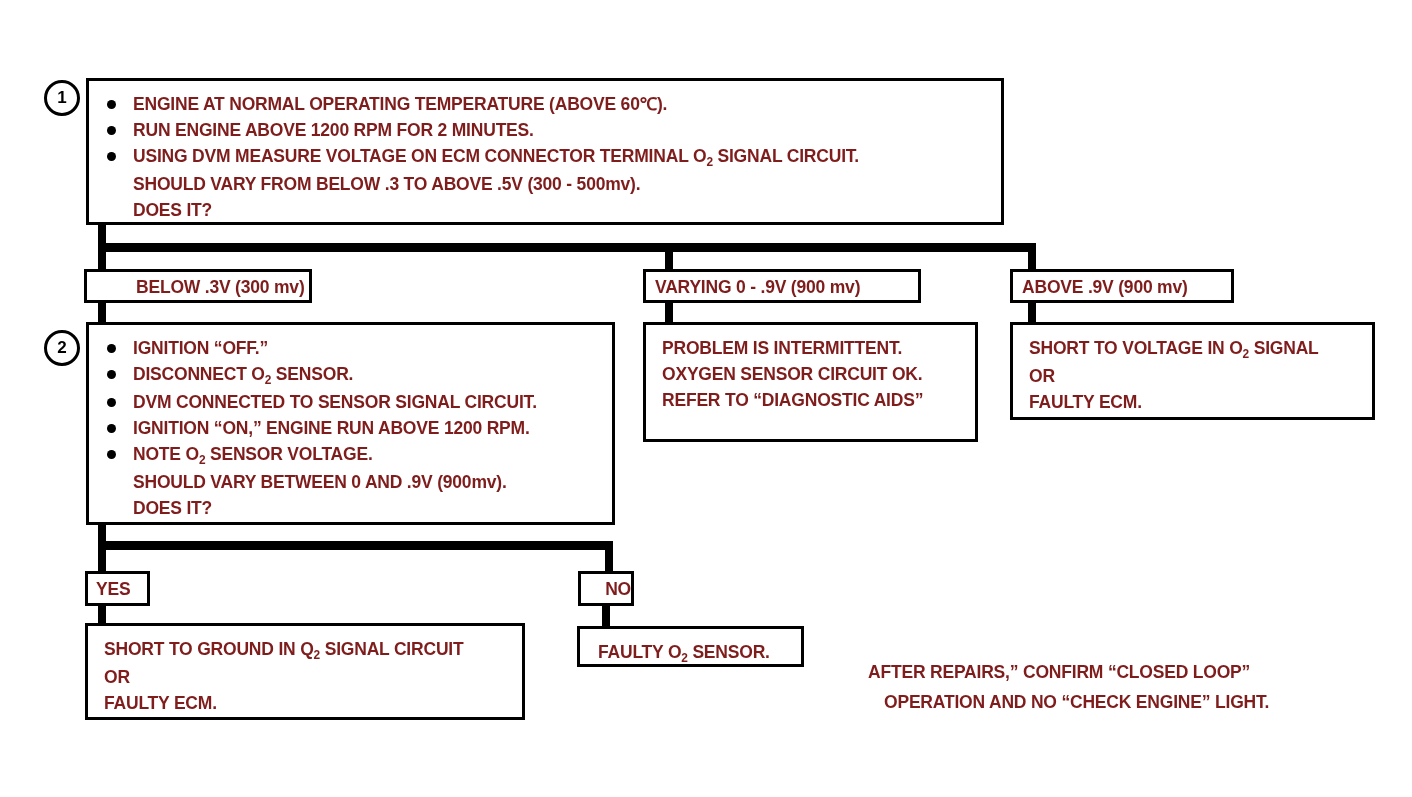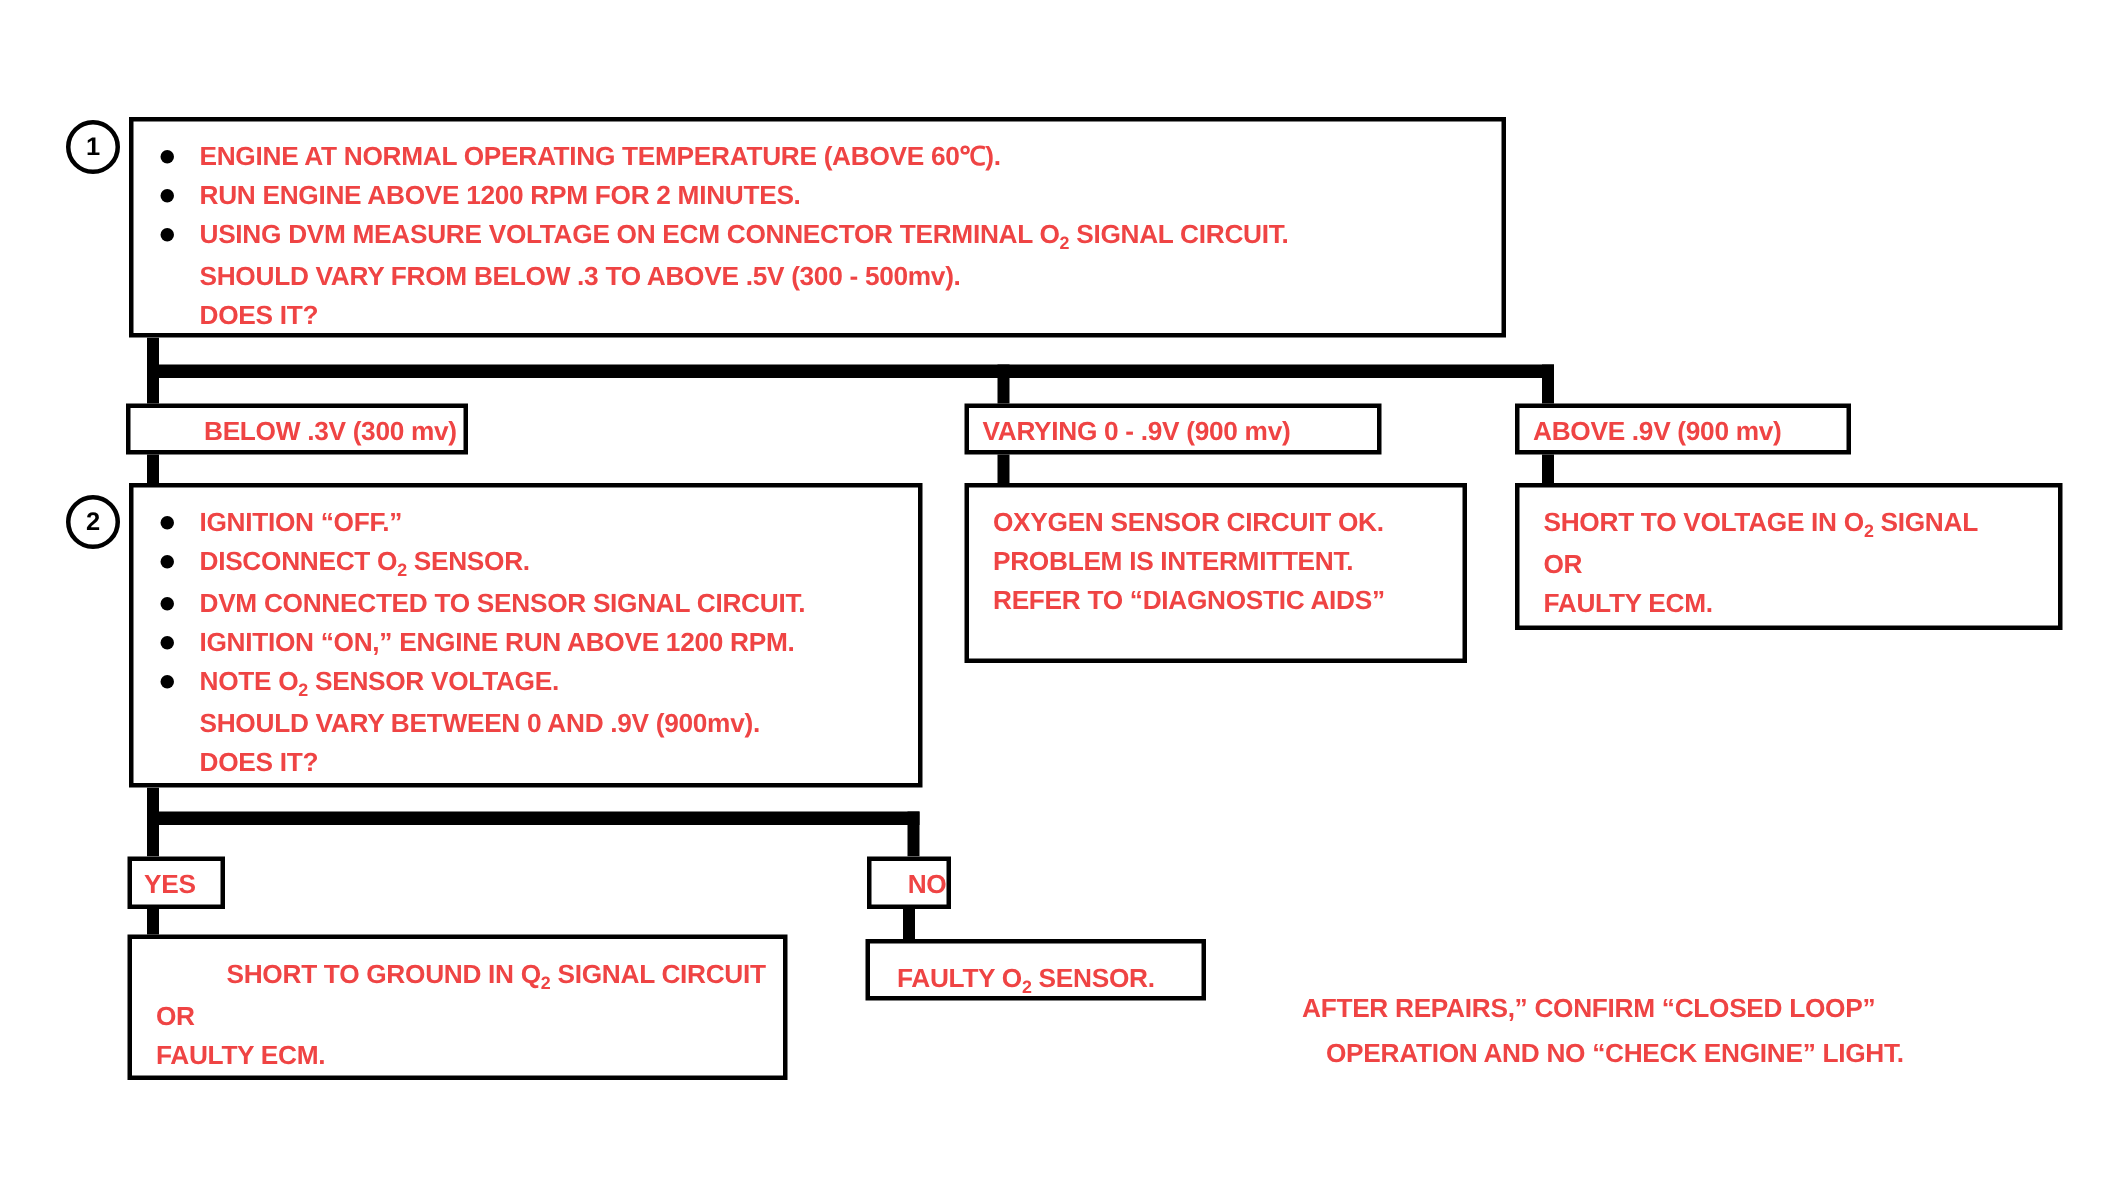--- a/index.html
+++ b/index.html
@@ -48,21 +48,21 @@
     font-weight: bold;
     font-size: 17px;
     line-height: 30px;
     text-align: center;
     color: #000000;
   }
   
   .txt {
     font-family: "Liberation Sans", sans-serif;
     font-weight: bold;
-    color: #ef4444;
+    color: #7f1d1d;
     letter-spacing: -0.2px;
     white-space: nowrap;
   }
   .body-line {
     font-size: 17.5px;
     line-height: 26px;
   }
   .label-line {
     font-size: 17.5px;
     line-height: 22px;
@@ -195,22 +195,22 @@
         <span class="txt body-line"><span>NOTE O</span><sub>2</sub><span> SENSOR VOLTAGE.</span></span>
       </li>
     </ul>
     <div class="cont">
       <div class="txt body-line">SHOULD VARY BETWEEN 0 AND .9V (900mv).</div>
       <div class="txt body-line">DOES IT?</div>
     </div>
   </div>
 
   <div class="box box-pad" style="left:643px; top:322px; width:335px; height:120px;">
+    <div class="txt body-line" style="padding-left:4px;">PROBLEM IS INTERMITTENT.</div>
     <div class="txt body-line" style="padding-left:4px;">OXYGEN SENSOR CIRCUIT OK.</div>
-    <div class="txt body-line" style="padding-left:4px;">PROBLEM IS INTERMITTENT.</div>
     <div class="txt body-line" style="padding-left:4px;">REFER TO “DIAGNOSTIC AIDS”</div>
   </div>
 
   <div class="box box-pad" style="left:1010px; top:322px; width:365px; height:98px;">
     <div class="txt body-line" style="padding-left:4px;"><span>SHORT TO VOLTAGE IN O</span><sub>2</sub><span> SIGNAL</span></div>
     <div class="txt body-line" style="padding-left:4px;">OR</div>
     <div class="txt body-line" style="padding-left:4px;">FAULTY ECM.</div>
   </div>
 
   <div class="line-v" style="left:98px; top:525px; width:8px; height:22px;"></div>
@@ -223,21 +223,21 @@
   </div>
 
   <div class="box" style="left:578px; top:571px; width:56px; height:35px;">
     <div class="txt small-box-text" style="padding:5px 0 0 8px;text-align:right;">NO</div>
   </div>
 
   <div class="line-v" style="left:98px; top:603px; width:8px; height:24px;"></div>
   <div class="line-v" style="left:602px; top:603px; width:8px; height:24px;"></div>
 
   <div class="box box-pad" style="left:85px; top:623px; width:440px; height:97px;">
-    <div class="txt body-line" style="padding-left:4px;margin-left:47px;"><span>SHORT TO GROUND IN Q</span><sub>2</sub><span> SIGNAL CIRCUIT</span></div>
+    <div class="txt body-line" style="padding-left:4px;"><span>SHORT TO GROUND IN Q</span><sub>2</sub><span> SIGNAL CIRCUIT</span></div>
     <div class="txt body-line" style="padding-left:4px;">OR</div>
     <div class="txt body-line" style="padding-left:4px;">FAULTY ECM.</div>
   </div>
 
   <div class="box box-pad" style="left:577px; top:626px; width:227px; height:41px;">
     <div class="txt body-line" style="padding-left:6px;"><span>FAULTY O</span><sub>2</sub><span> SENSOR.</span></div>
   </div>
 
   <div class="note-block" style="left:868px; top:629px; width:500px;margin-top:28px;">
     <div class="txt note-line">AFTER REPAIRS,” CONFIRM “CLOSED LOOP”</div>

